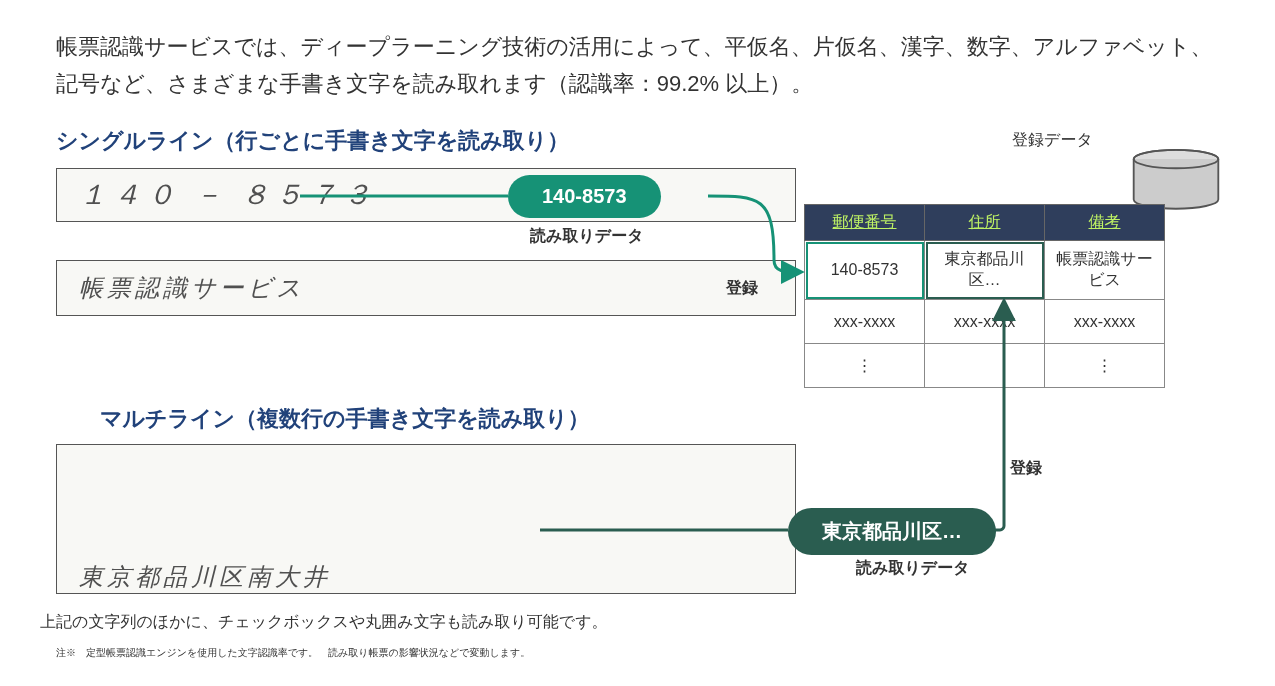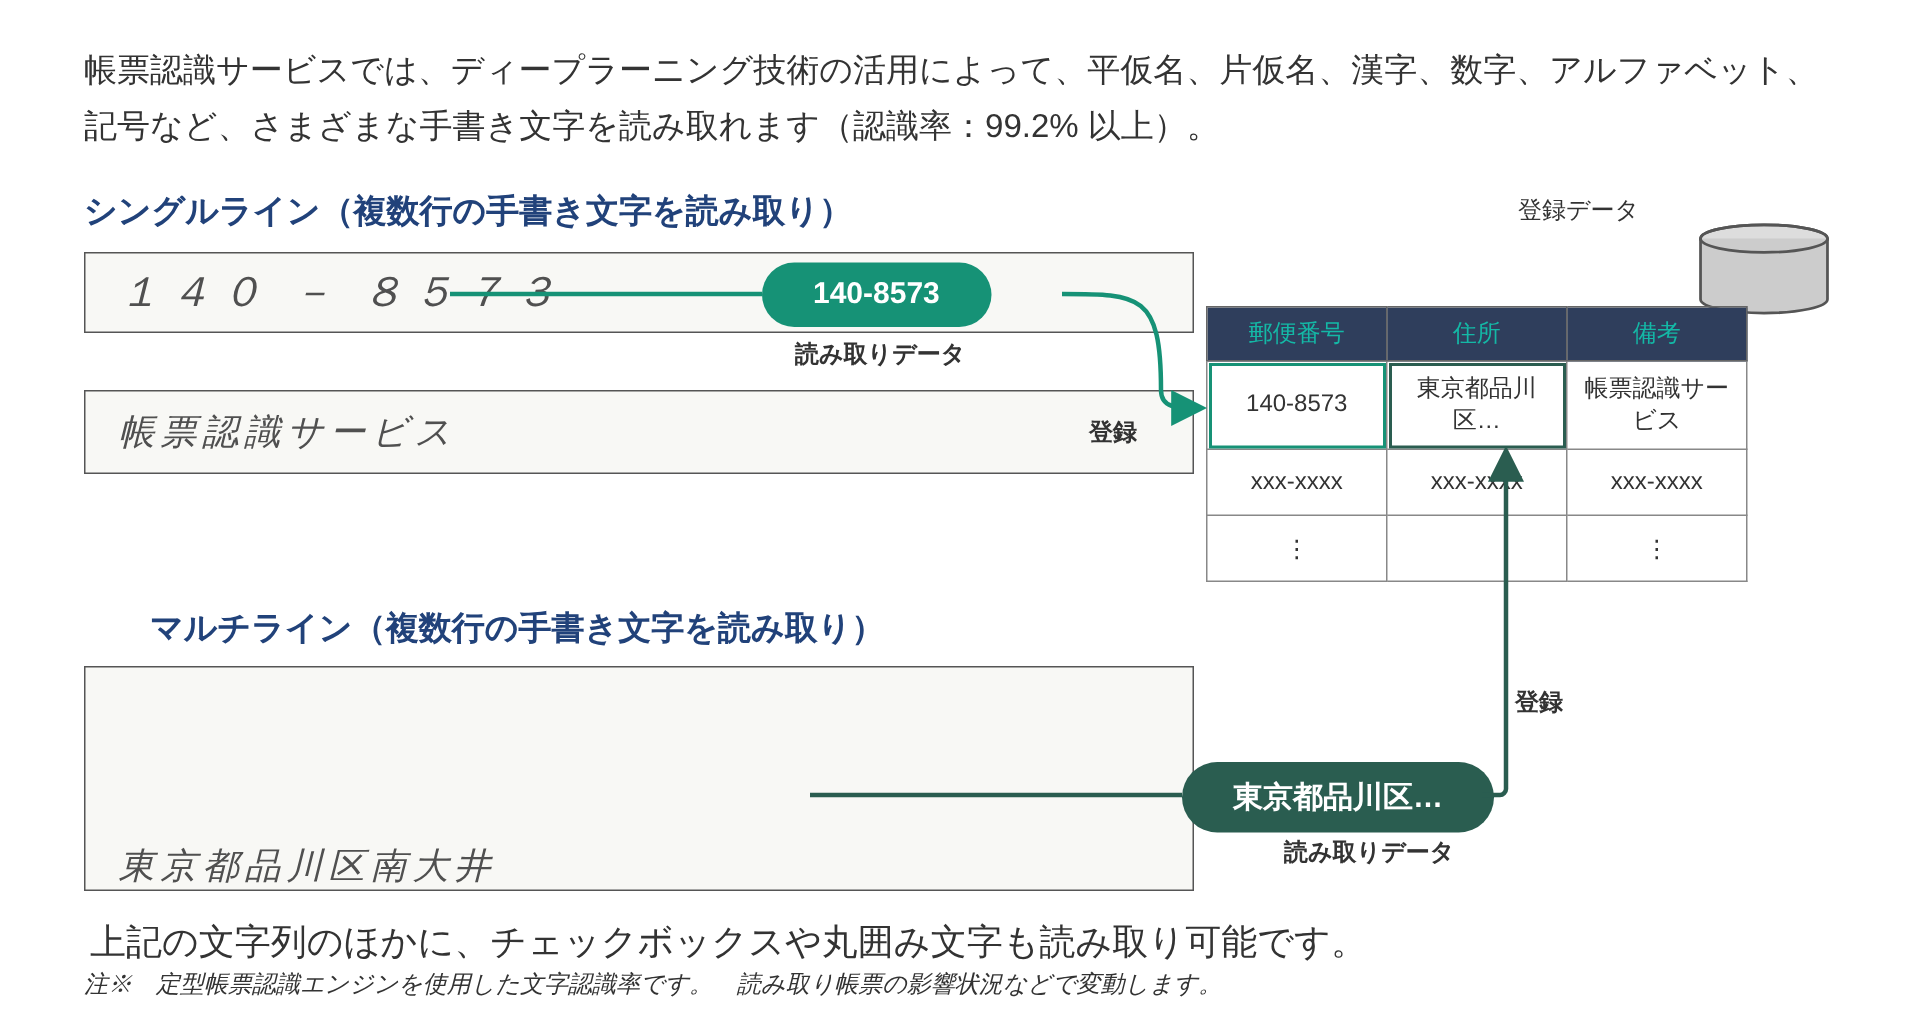--- a/index.html
+++ b/index.html
@@ -96,25 +96,26 @@
 
   
   .data-table {
     position: absolute;
     left: 804px; top: 204px;
     border-collapse: collapse;
     font-size: 16px;
   }
   .data-table th {
     background: var(--table-head);
-    color: #14b8a6;
+    color: #bef264;
     font-weight: 500;
     padding: 7px 0;
     border: 1px solid #666;
     min-width: 120px;
+    text-decoration: underline;
   }
   .data-table td {
     border: 1px solid #888;
     padding: 8px 8px;
     text-align: center;
     min-width: 120px;
     height: 44px;
     vertical-align: middle;
   }
   .hl-teal { outline: 2px solid var(--teal); outline-offset: -3px; }
@@ -129,45 +130,44 @@
   .cyl-label {
     position: absolute;
     left: 1012px; top: 130px;
     font-size: 16px;
     font-weight: 400;
   }
 
   
   .bottom-p {
     position: absolute;
-    left: 60px; top: 612px;
-    font-size: 24px;
+    left: 40px; top: 612px;
+    font-size: 16px;
   }
   .note {
     position: absolute;
     left: 56px; top: 646px;
-    font-size: 16px;
-    font-style: italic;
+    font-size: 10px;
   }
 
   
   svg.lines {
     position: absolute;
     left: 0; top: 0;
     pointer-events: none;
   }
 </style>
 </head>
 <body>
 
 <div class="page">
 
   <div class="intro">帳票認識サービスでは、ディープラーニング技術の活用によって、平仮名、片仮名、漢字、数字、アルファベット、記号など、さまざまな手書き文字を読み取れます（認識率：99.2% 以上）。</div>
 
-  <div class="sec-title single">シングルライン（複数行の手書き文字を読み取り）</div>
+  <div class="sec-title single">シングルライン（行ごとに手書き文字を読み取り）</div>
 
   <div id="hw-single-1" class="hwbox">
     <span class="hw">１４０ － ８５７３</span>
   </div>
   <div id="hw-single-2" class="hwbox">
     <span class="hw small">帳票認識サービス</span>
   </div>
 
   <div id="pill1" class="pill teal">140-8573</div>
   <div id="pill1-label" class="pill-label">読み取りデータ</div>

